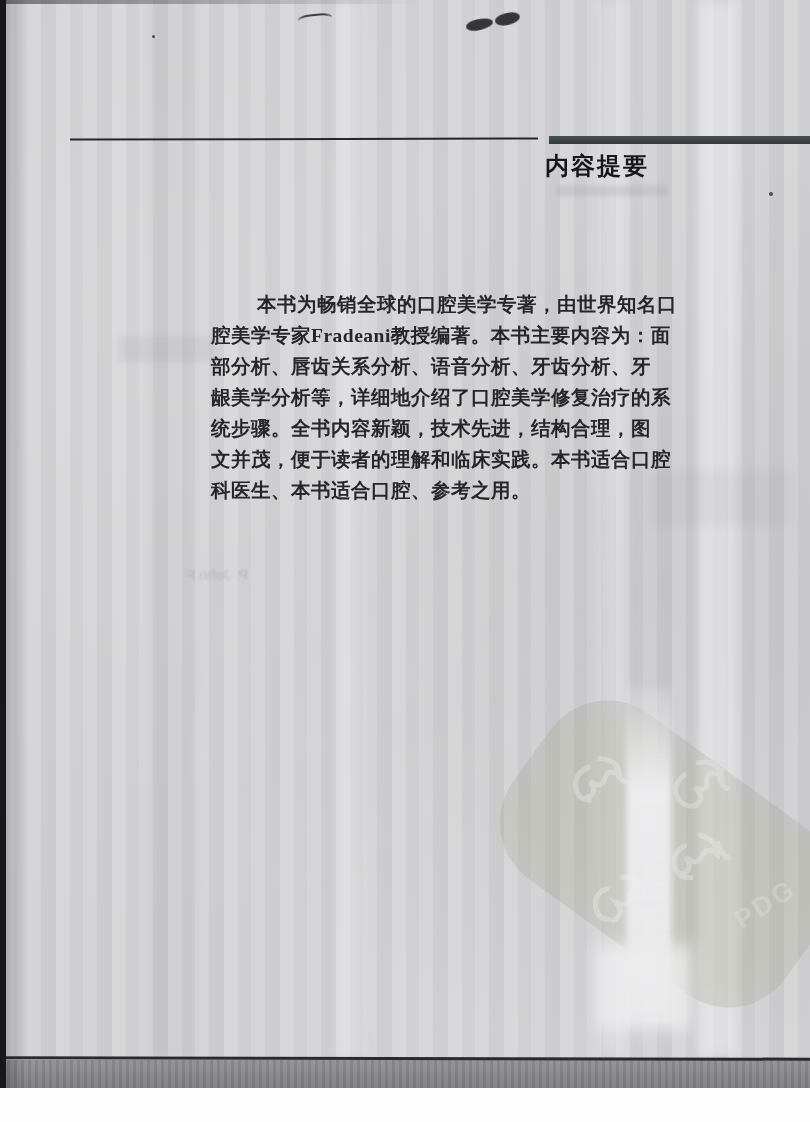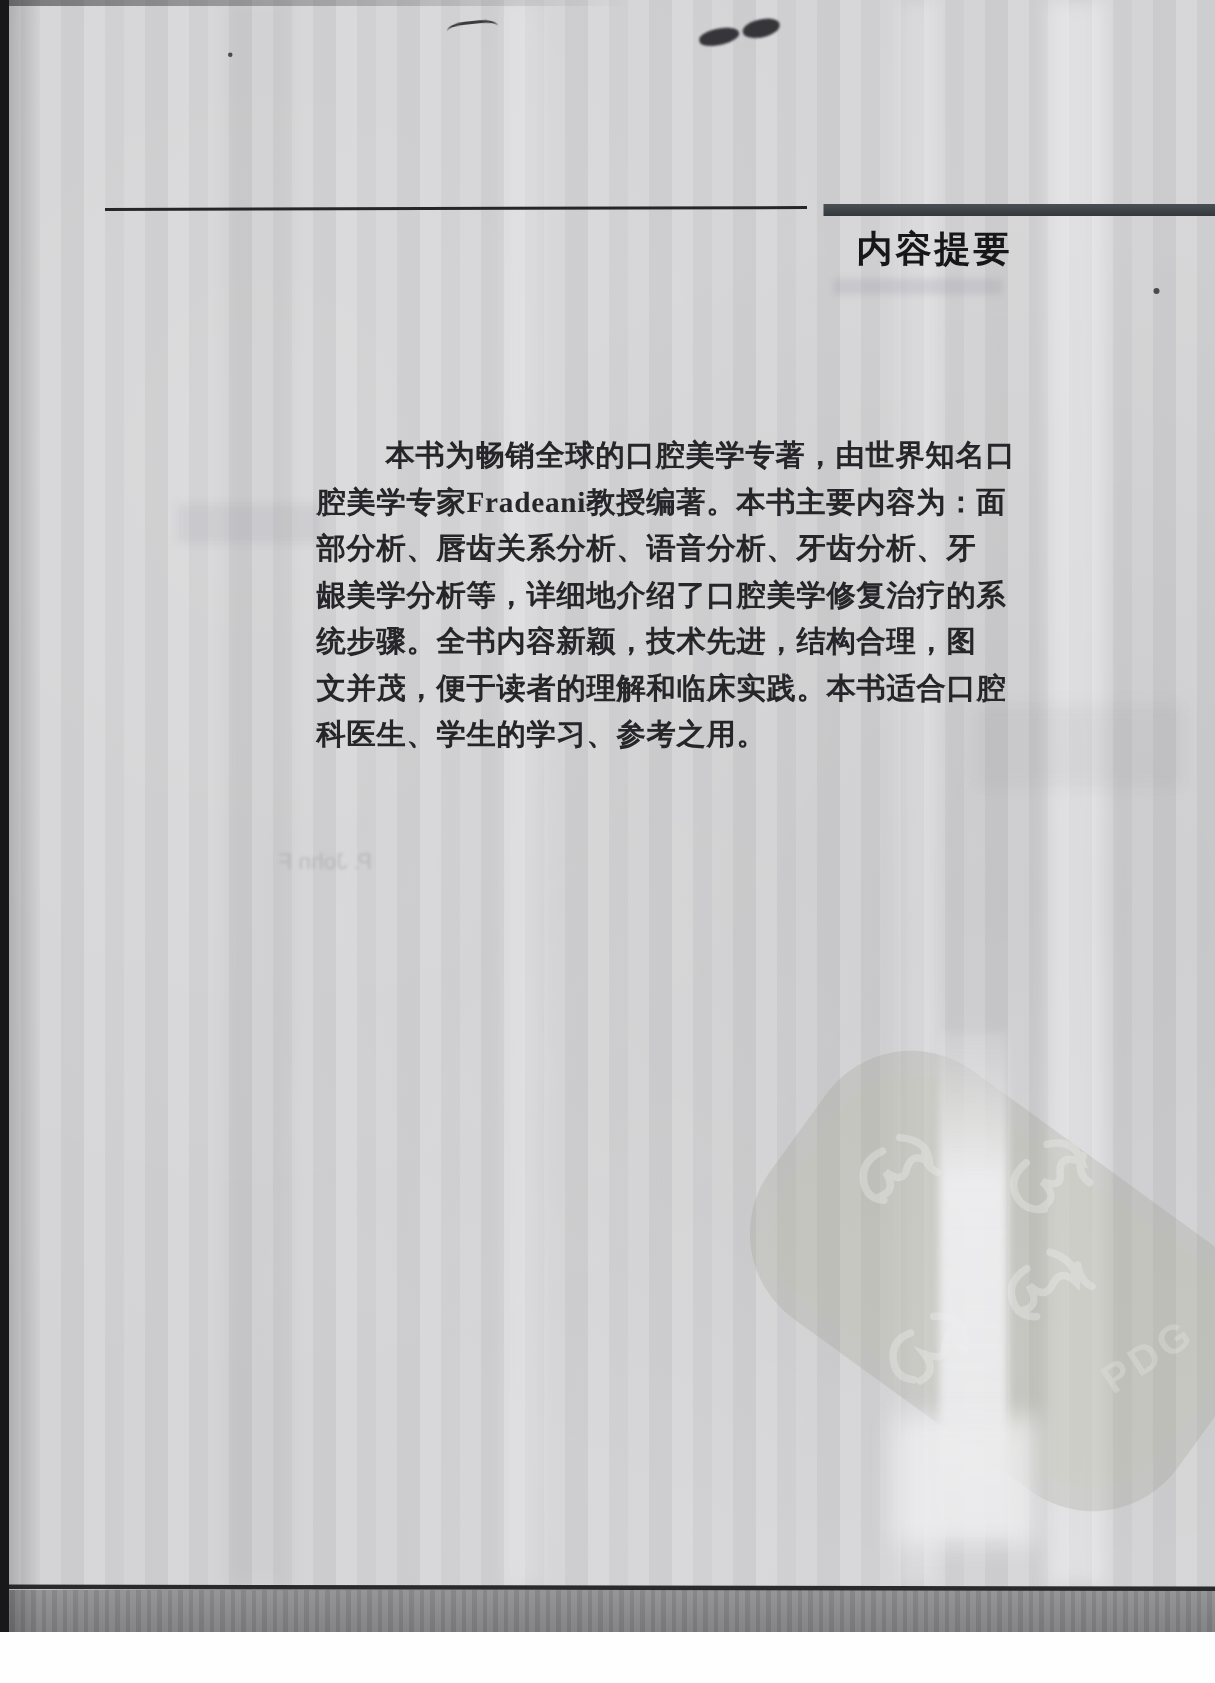--- a/index.html
+++ b/index.html
@@ -39,21 +39,21 @@
   .gutter{left:6px;top:0;width:20px;height:1088px;z-index:29;
     background:linear-gradient(90deg,rgba(30,30,34,0.22),rgba(30,30,34,0));}
 
   
   .rule-thin{left:70px;top:138px;width:468px;height:2px;background:#26262a;transform:rotate(-0.15deg);}
   .rule-thick{left:549px;top:136px;width:261px;height:8px;
     background:linear-gradient(180deg,#4b5055,#33383d);}
   .page-heading{
     left:545px;top:150px;width:130px;height:30px;
     font-family:"Liberation Sans","DejaVu Sans",sans-serif;
-    font-size:24px;font-weight:700;letter-spacing:2px;color:#17171a;text-align:right;
+    font-size:24px;font-weight:700;letter-spacing:2px;color:#17171a;
   }
 
   
   .summary{
     left:211px;top:289px;width:395px;
     font-size:19.5px;font-weight:600;color:#26262a;line-height:31px;
     letter-spacing:0.5px;
   }
   .summary .pline{height:31px;text-align:justify;text-align-last:justify;white-space:nowrap;}
   .summary .pline.indent{padding-left:46px;}
@@ -116,21 +116,21 @@
 
   <div class="abs page-heading">内容提要</div>
 
   <div class="abs summary">
     <div class="pline indent">本书为畅销全球的口腔美学专著，由世界知名口</div>
     <div class="pline">腔美学专家Fradeani教授编著。本书主要内容为：面</div>
     <div class="pline">部分析、唇齿关系分析、语音分析、牙齿分析、牙</div>
     <div class="pline">龈美学分析等，详细地介绍了口腔美学修复治疗的系</div>
     <div class="pline">统步骤。全书内容新颖，技术先进，结构合理，图</div>
     <div class="pline">文并茂，便于读者的理解和临床实践。本书适合口腔</div>
-    <div class="pline last">科医生、学生的学习、参考之用。</div>
+    <div class="pline last">科医生、本书适合口腔、参考之用。</div>
   </div>
 
   <div class="abs bleed-text">P. John F</div>
   <div class="abs bleed-line bl1"></div>
   <div class="abs bleed-line bl2"></div>
   <div class="abs bleed-line bl3"></div>
 
   <div class="abs smudge-arc"></div>
   <div class="abs smudge smudge-b1"></div>
   <div class="abs smudge smudge-b2"></div>

